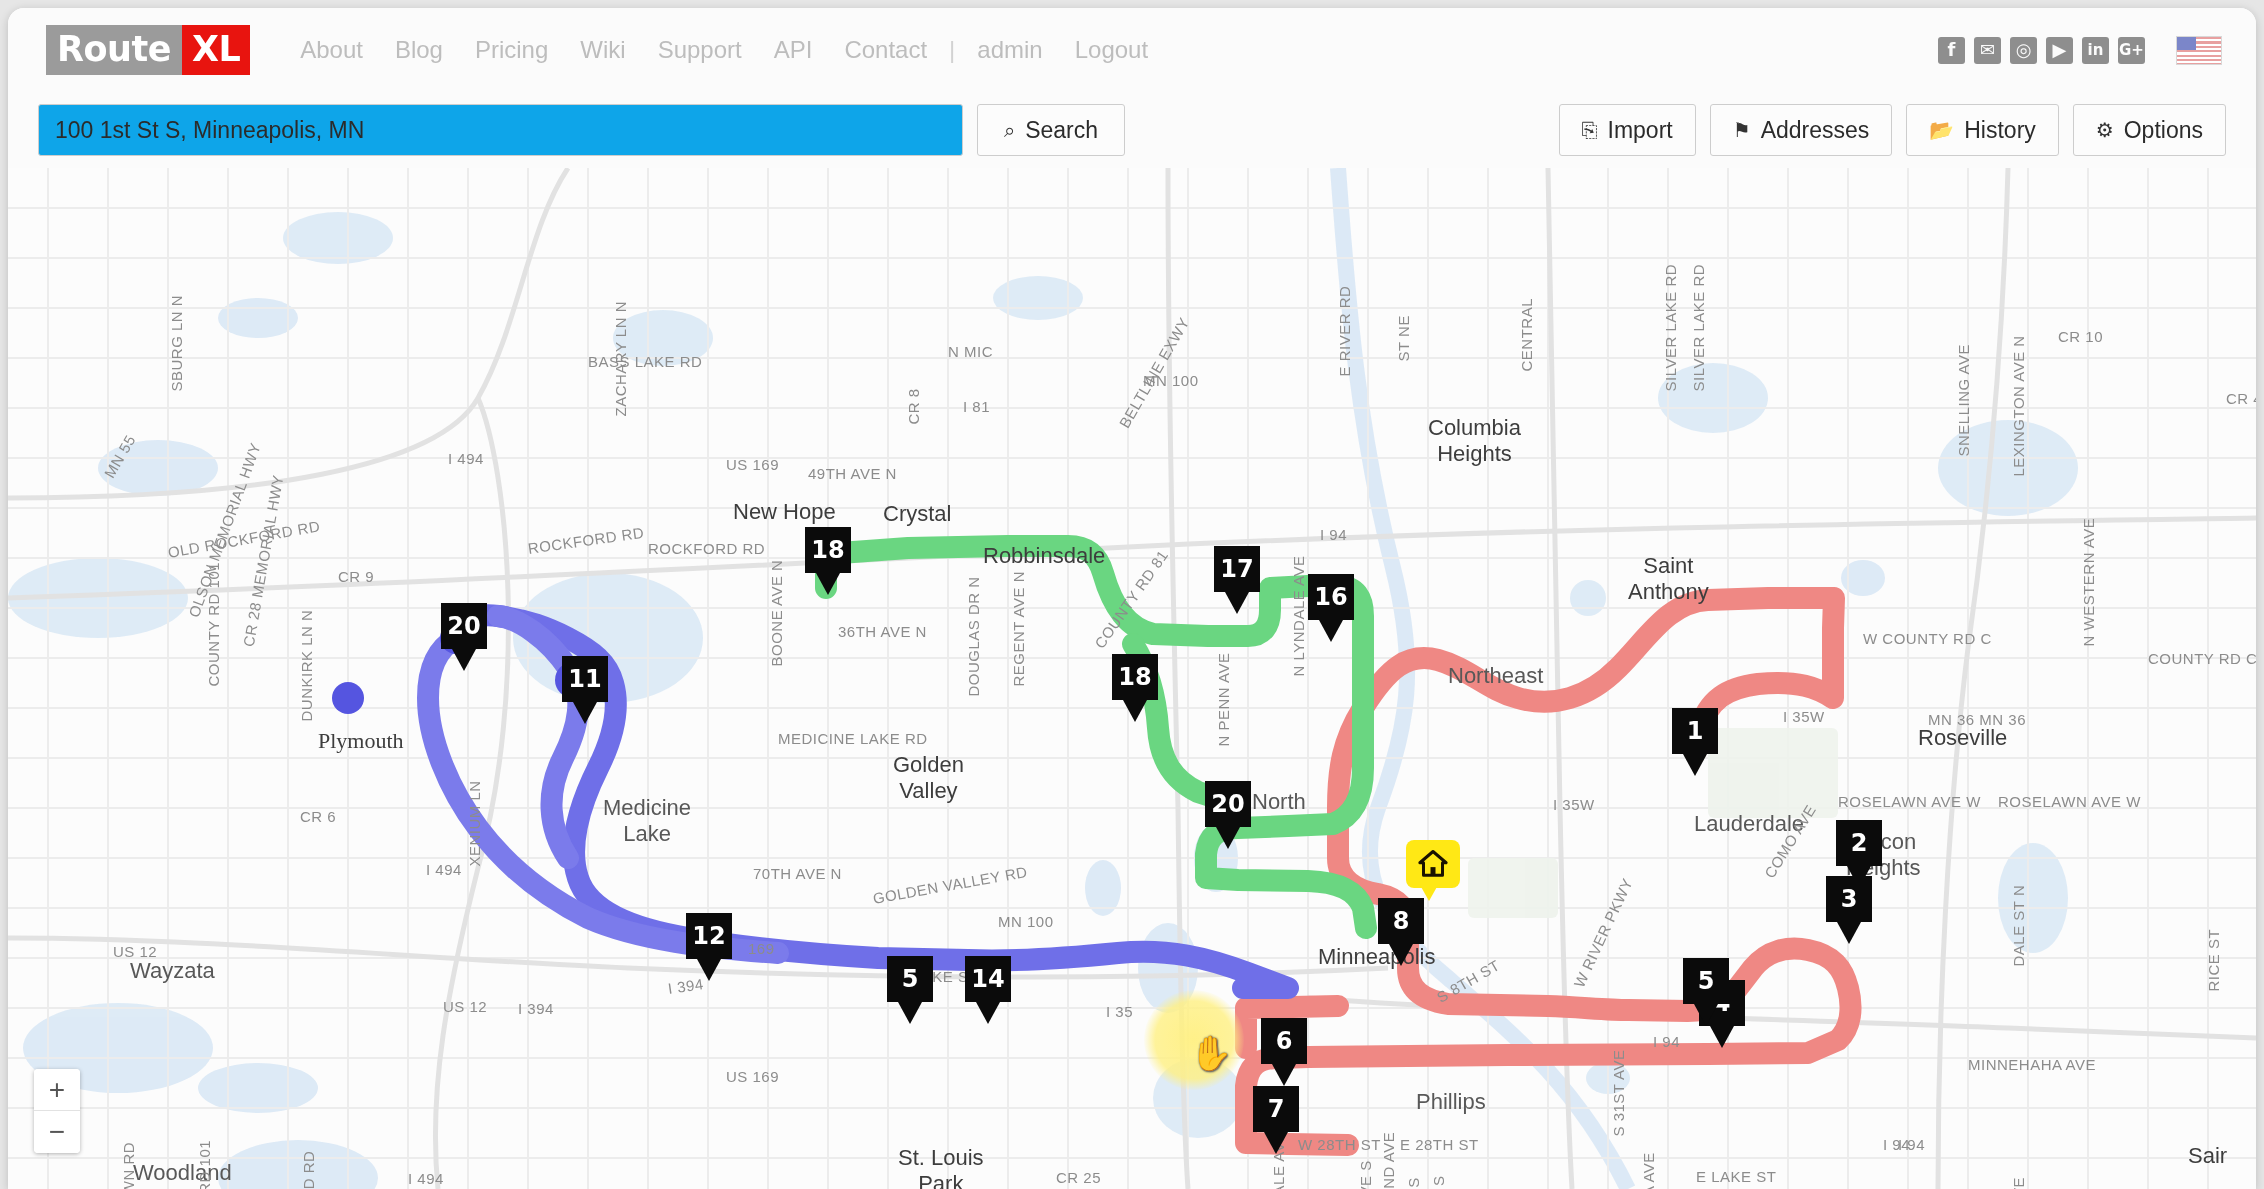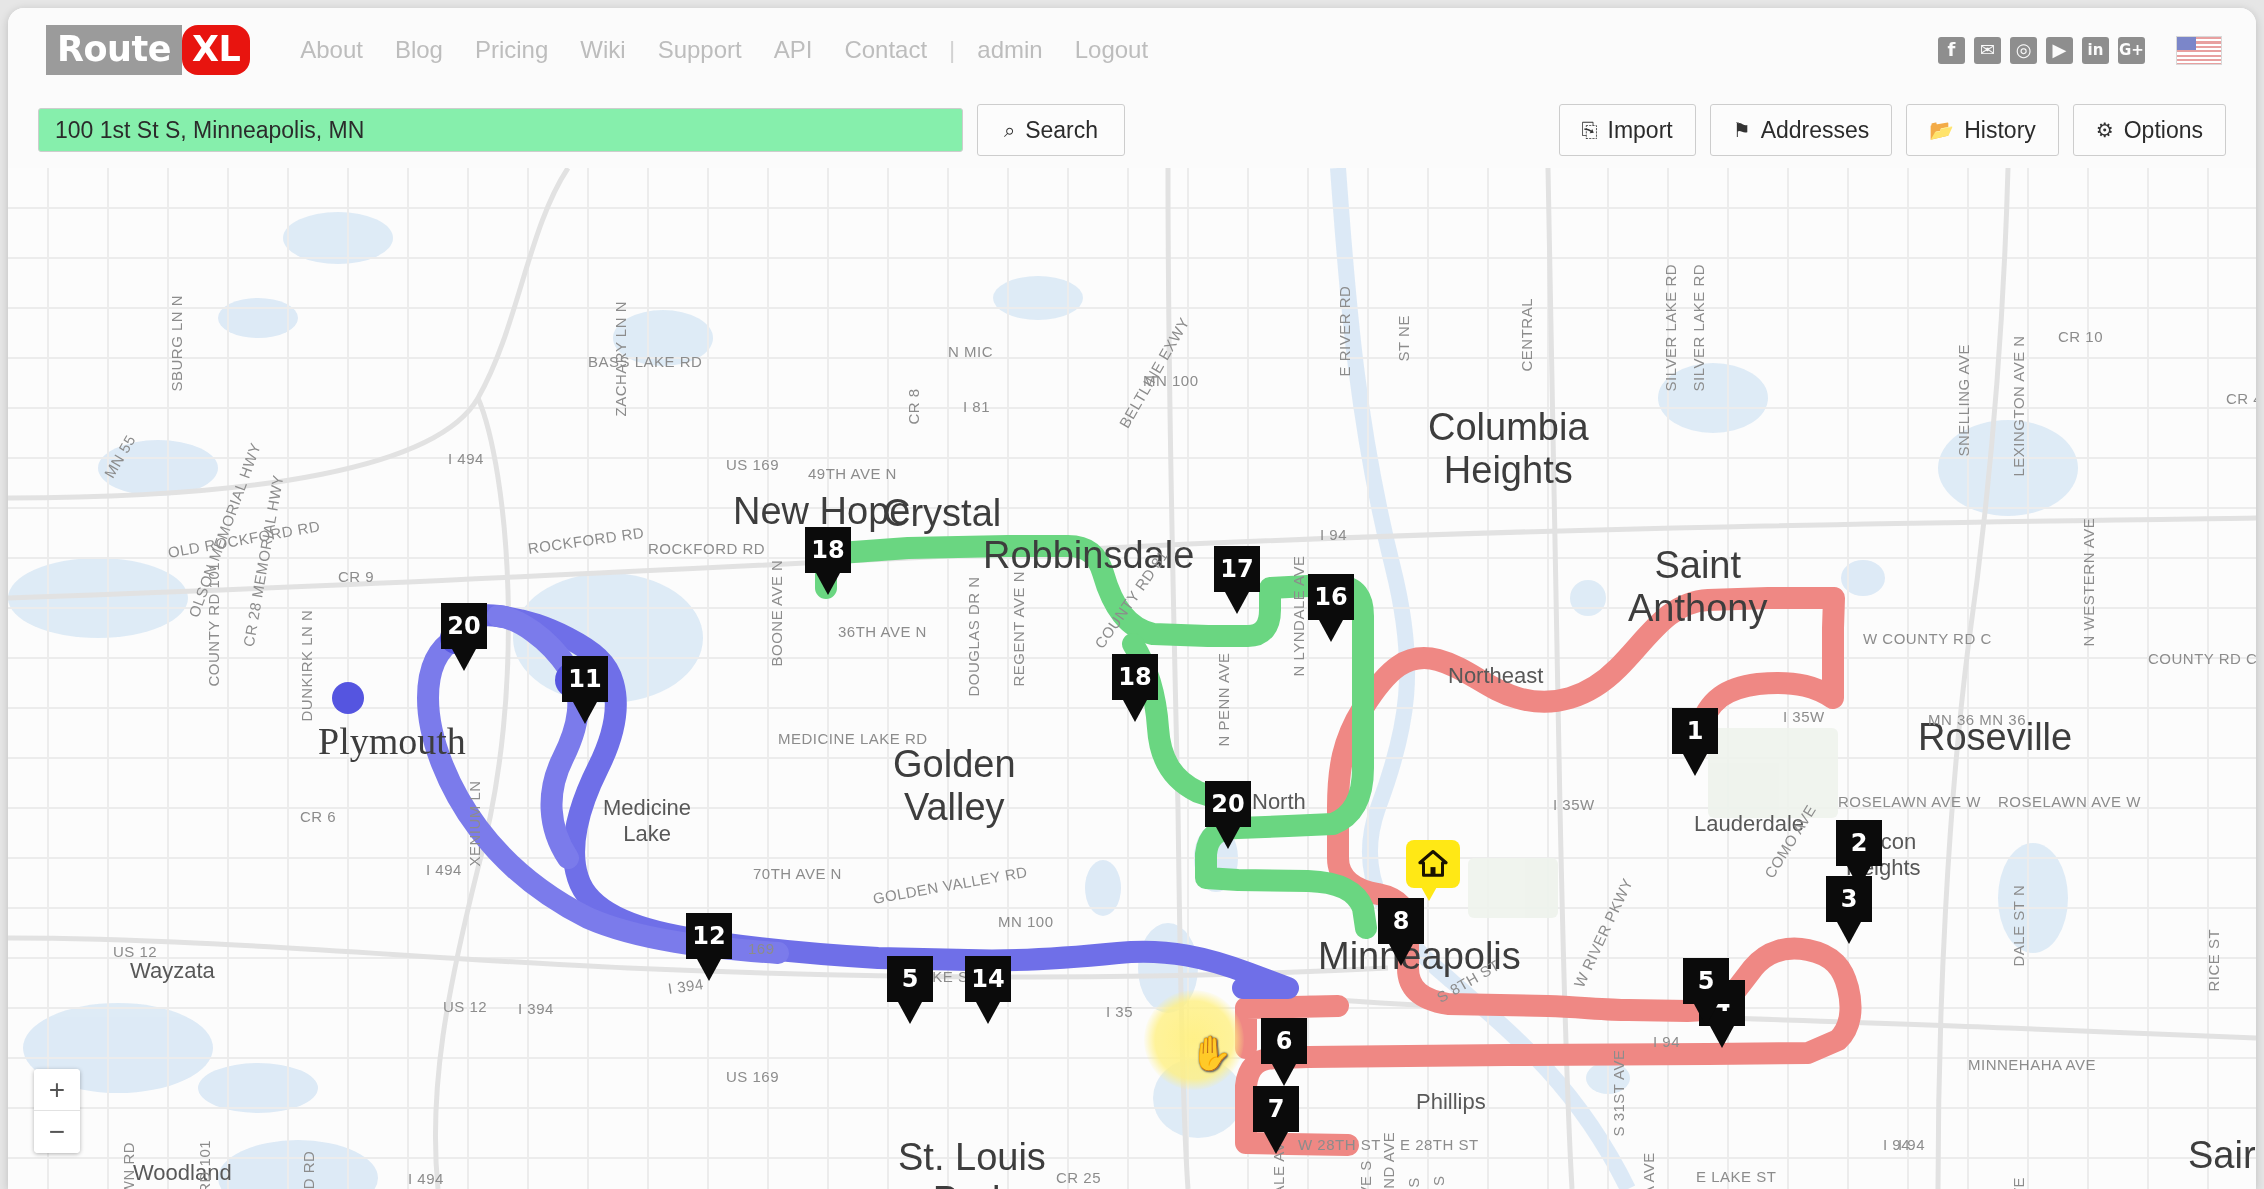--- a/index.html
+++ b/index.html
@@ -38,21 +38,21 @@
     margin-right: 34px;
   }
   #logo .lg-route {
     background: #9b9b9b; color: #ffffff;
     padding: 3px 11px 5px 11px; height: 50px;
     display: flex; align-items: center;
   }
   #logo .lg-xl {
     background: #e8140f; color: #ffffff;
     padding: 3px 10px 5px 10px; height: 50px;
-    display: flex; align-items: center; border-radius: 16px;
+    display: flex; align-items: center;
   }
   .navlink {
     color: #bdbdbd;
     font-size: 24px;
     margin: 0 16px;
     text-decoration: none;
     white-space: nowrap;
   }
   .navsep { color: #d2d2d2; font-size: 24px; margin: 0 6px; }
   #nav-right {
@@ -87,24 +87,24 @@
   #searchbar {
     position: relative;
     height: 76px;
     background: #fbfbfb;
     display: flex;
     align-items: center;
     padding: 0 30px;
     gap: 0;
   }
   #search-input {
-    width: 925px; height: 44px;
+    width: 925px; height: 52px;
     border: 1px solid #cdcdcd;
     border-radius: 3px;
-    background: #86efac;
+    background: #0ea5e9;
     font-family: "Liberation Sans", sans-serif;
     font-size: 23px;
     color: #2b2b2b;
     padding: 0 16px;
     outline: none;
   }
   .btn {
     height: 52px;
     border: 1px solid #cdcdcd;
     border-radius: 3px;
@@ -135,21 +135,21 @@
   #map-canvas { position: absolute; inset: 0; }
 
   
   .mlabel {
     position: absolute;
     color: #4a4a4a;
     font-family: "Liberation Sans", sans-serif;
     white-space: pre;
     pointer-events: none;
   }
-  .city  { font-size: 38px; color: #3d3d3d; }
+  .city  { font-size: 22px; color: #3d3d3d; margin-top: 9px; }
   .nbhd  { font-size: 22px; color: #585858; }
   .road  { font-size: 15px; color: #8c8c8c; letter-spacing: .5px; }
 
   
   .marker {
     position: absolute;
     width: 46px; height: 46px;
     background: #0b0b0b;
     color: #ffffff;
     font-family: "DejaVu Sans", sans-serif;

